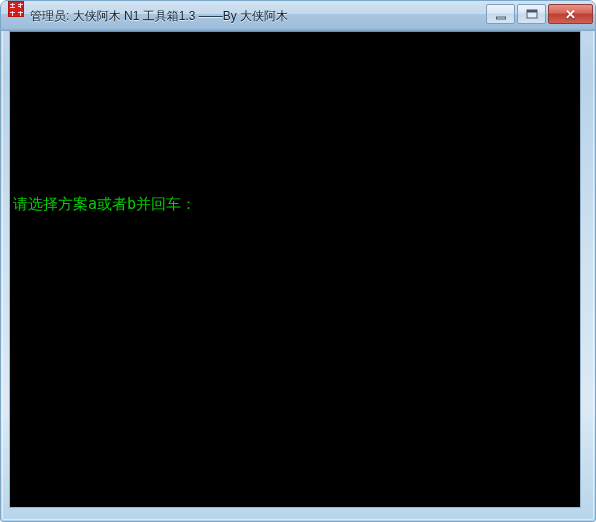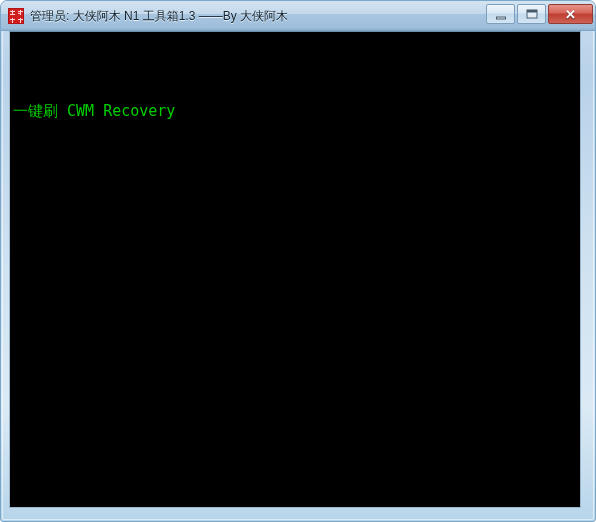--- a/index.html
+++ b/index.html
@@ -50,21 +50,21 @@
     height: 30px;
     box-sizing: border-box;
     background: linear-gradient(to bottom,
                 #d3e3f1 0%,
                 #c4d9ec 44%,
                 #a9c6e0 46%,
                 #9fbedb 92%,
                 #8fb2d2 100%);
     border-bottom: 1px solid #7fa6c6;
     display: flex;
-    align-items: center;
+    align-items: flex-start;
     padding-left: 6px;
   }
 
   #app-icon {
     width: 16px;
     height: 16px;
     flex: 0 0 16px;
     margin-left: 1px;
     margin-right: 6px;
     background: #cf1f1f;
@@ -220,18 +220,18 @@
       </div>
       <div class="winbtn close">
         <span class="glyph close-glyph">✕</span>
       </div>
     </div>
 
   </div>
 
   <div id="console-outer">
     <div id="console">
-      <div class="cline">一键刷 CWM Recovery</div>
       <div class="cline blank"></div>
+      <div class="cline">请选择方案a或者b并回车：</div>
     </div>
   </div>
 
 </div>
 
 </body></html>

